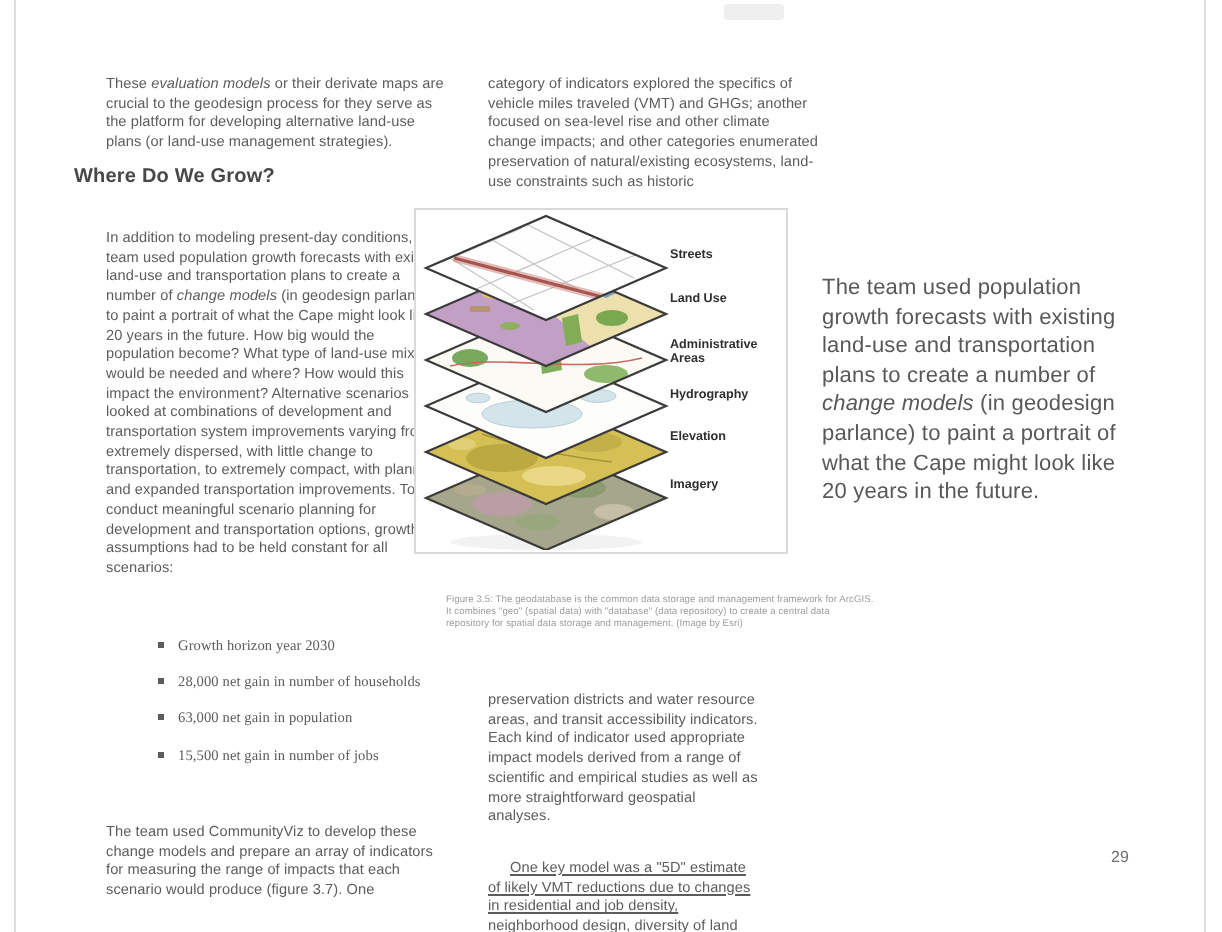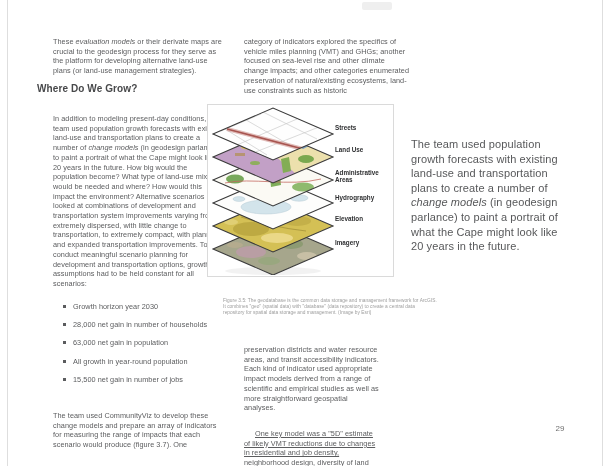--- a/index.html
+++ b/index.html
@@ -14,21 +14,21 @@
   .edge-right{left:602px;}
   .header-remnant{position:absolute;left:362px;top:2px;width:30px;height:8px;background:#efefef;border-radius:2px;}
   .body-text{font-size:7.3px;line-height:9.7px;letter-spacing:0.05px;}
   .abs{position:absolute;}
   .col-left{left:37px;width:170px;}
   .col-mid{left:228px;width:167px;}
   h2.section-heading{
     margin:0;font-size:10px;line-height:12px;font-weight:bold;color:#47484a;
     letter-spacing:0.1px;
   }
-  ul.bullet-list{list-style:none;margin:0;padding:0 0 0 26px;}
+  ul.bullet-list{list-style:none;margin:16px;padding:0 0 0 26px;font-family:Liberation Serif, serif;}
   ul.bullet-list li{display:flex;margin:0 0 8.5px 0;}
   ul.bullet-list .sq{flex:0 0 auto;width:3px;height:3px;background:#5b5c5e;margin:3px 7px 0 0;}
   .figure-box{
     position:absolute;left:207px;top:104px;width:187px;height:173px;
     background:#fff;border:1px solid #dadada;box-sizing:border-box;
   }
   .fig-label{
     position:absolute;left:127px;width:58px;
     font-size:6.3px;line-height:7px;font-weight:bold;color:#2e2f31;
   }
@@ -67,31 +67,27 @@
   <li>
       <span class="sq"></span>
       <span>28,000 net gain in number of households</span>
     </li>
   <li>
       <span class="sq"></span>
       <span>63,000 net gain in population</span>
     </li>
   <li>
       <span class="sq"></span>
-      <span>All growth in year-round population</span>
-    </li>
-  <li>
-      <span class="sq"></span>
       <span>15,500 net gain in number of jobs</span>
     </li>
 </ul>
 
 <p class="abs col-left body-text" style="top:395px">The team used CommunityViz to develop these change models and prepare an array of indicators for measuring the range of impacts that each scenario would produce (figure 3.7). One</p>
 
-<p class="abs col-mid body-text" style="top:21px">category of indicators explored the specifics of vehicle miles planning (VMT) and GHGs; another focused on sea-level rise and other climate change impacts; and other categories enumerated preservation of natural/existing ecosystems, land-use constraints such as historic</p>
+<p class="abs col-mid body-text" style="top:21px">category of indicators explored the specifics of vehicle miles traveled (VMT) and GHGs; another focused on sea-level rise and other climate change impacts; and other categories enumerated preservation of natural/existing ecosystems, land-use constraints such as historic</p>
 
 <div class="figure-box">
   <svg style="position:absolute;left:3px;top:2px" width="124" height="168" viewBox="0 0 124 168">
     <defs>
       <clipPath id="cp0">
           <polygon points="2,27 62,1 122,27 62,53"></polygon>
         </clipPath>
       <clipPath id="cp1">
           <polygon points="2,50 62,24 122,50 62,76"></polygon>
         </clipPath>

